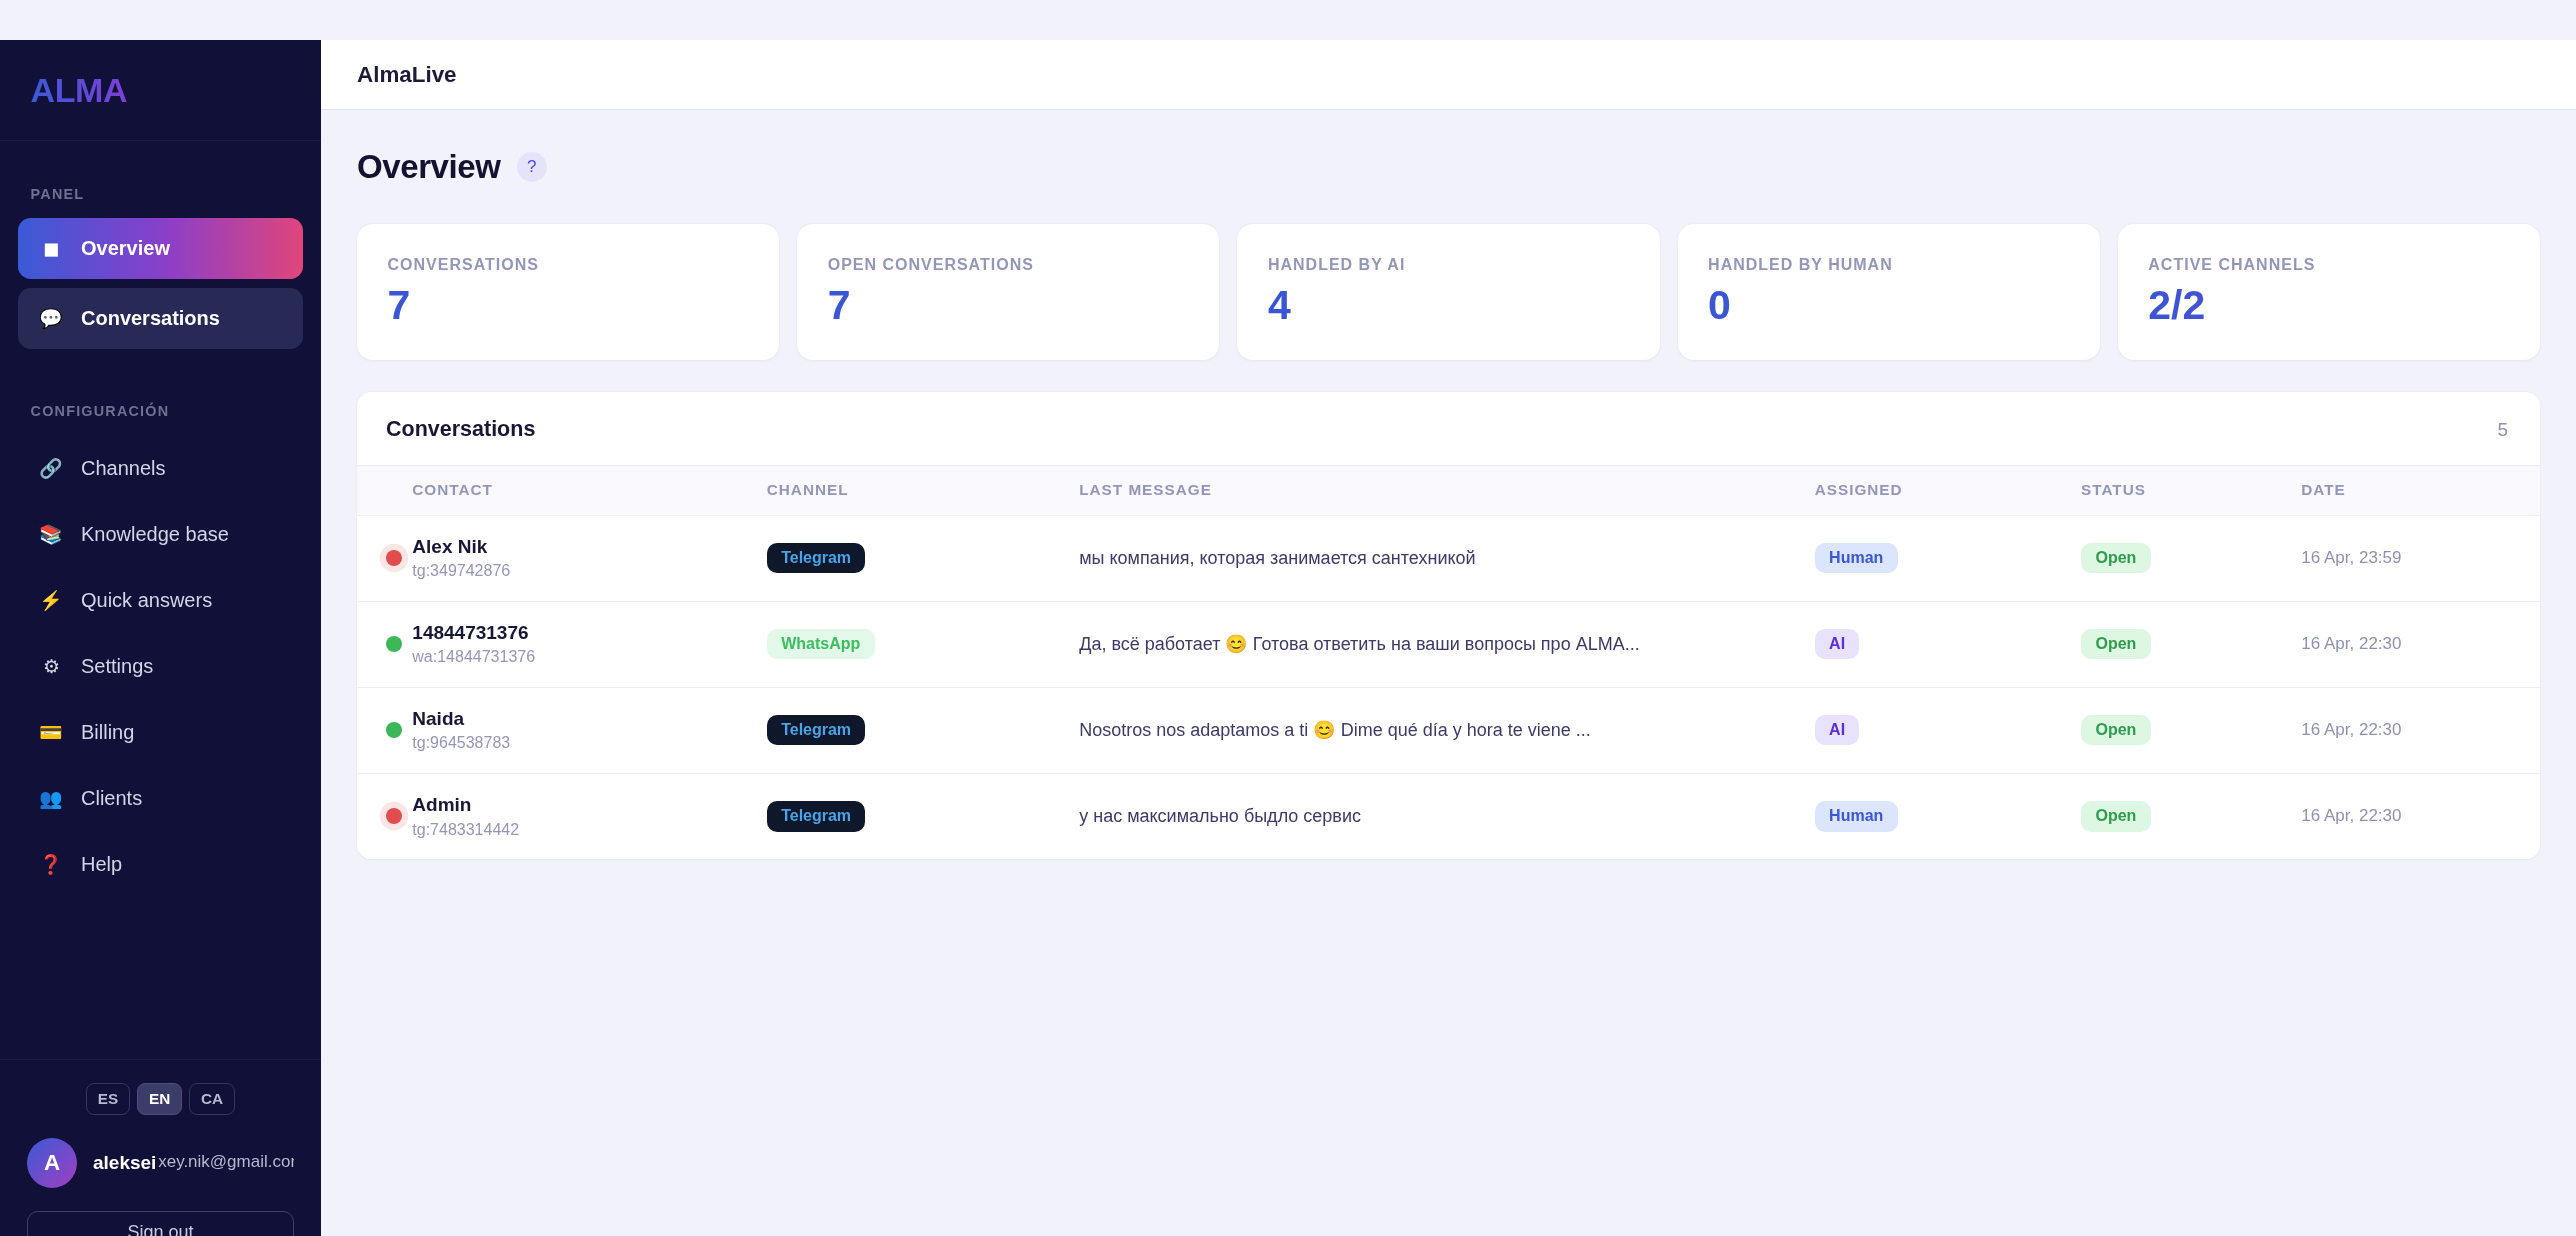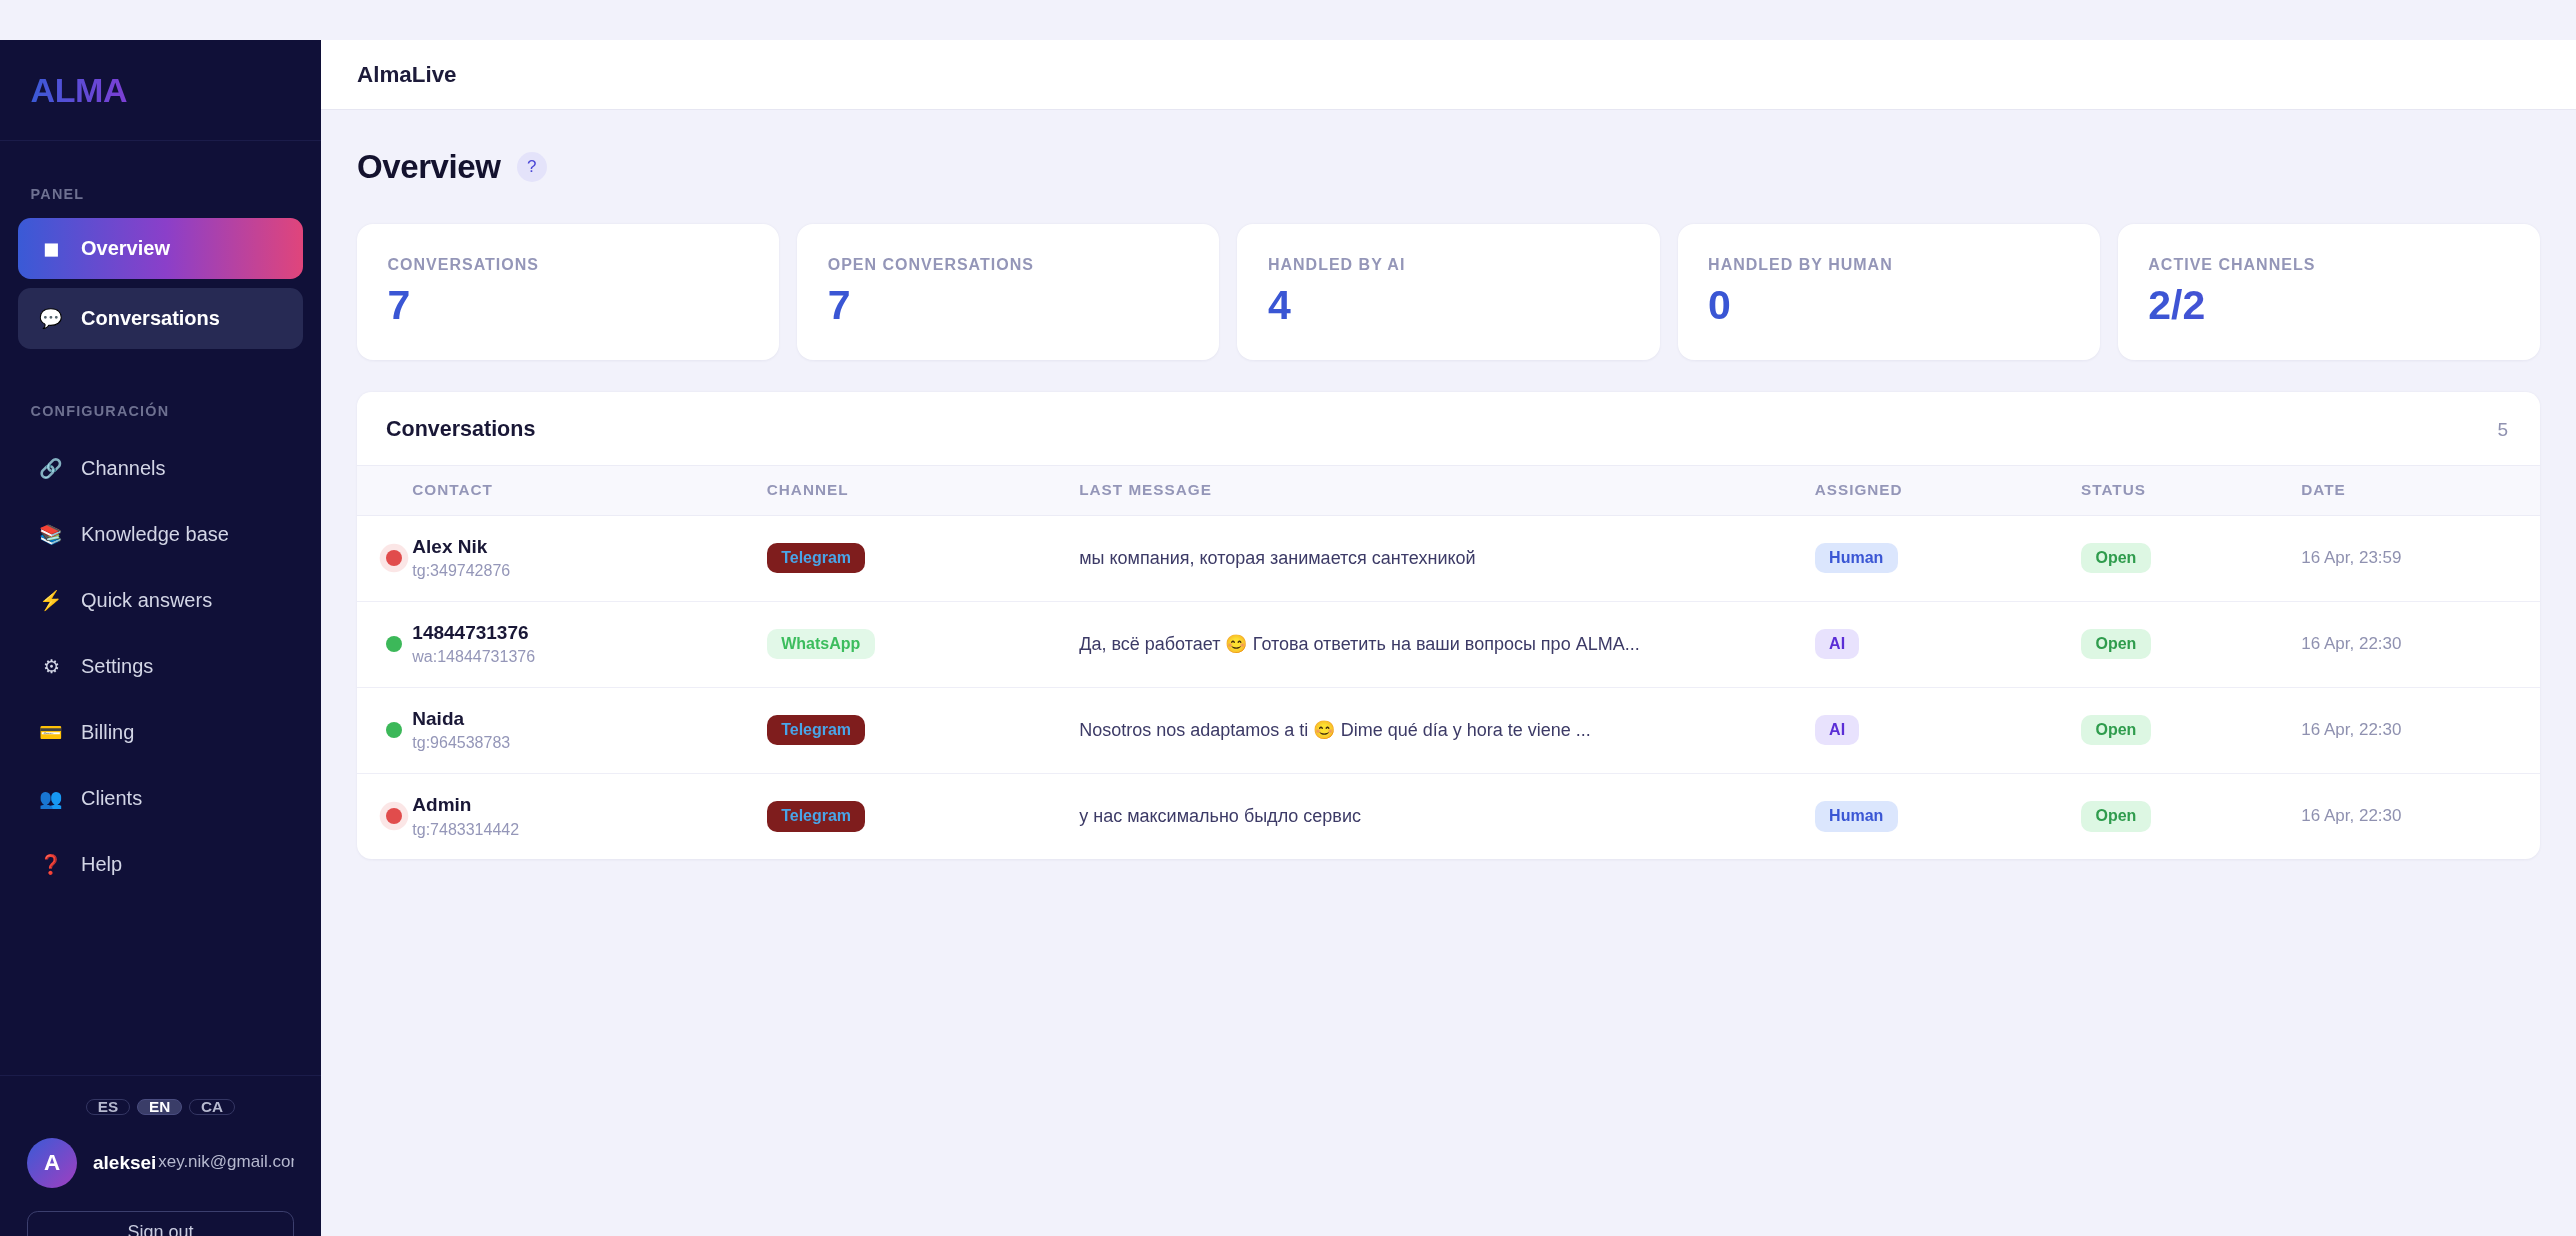--- a/index.html
+++ b/index.html
@@ -48,21 +48,21 @@
   .nav-item.soft { background: #272a54; color: #ffffff; }
   .nav-ico { width: 27px; font-size: 19px; text-align: center; line-height: 1; }
   .nav-item.plain { font-weight: normal; color: #d3d6e6; font-size: 20px; height: 66px; margin-bottom: 0; }
 
   .sidebar-bottom {
     margin-top: auto; padding: 0 27px 23px 27px;
     border-top: 0.9px solid #1b1c4a; padding-top: 23px;
   }
   .lang-row { display: flex; gap: 7.2px; justify-content: center; margin-bottom: 23px; }
   .lang-btn {
-    min-width: 43px; height: 16px; padding: 0 10.8px;
+    min-width: 43px; height: 32px; padding: 0 10.8px;
     border: 0.9px solid #343663; border-radius: 8px;
     background: transparent; color: #b6b9cf;
     font-size: 15.3px; font-weight: bold;
     display: flex; align-items: center; justify-content: center; cursor: pointer;
   }
   .lang-btn.active { background: #3a3d६8; background: #3a3d68; color: #ffffff; border-color: #4a4d80; }
   .user-row { display: flex; align-items: center; gap: 16px; margin-bottom: 23px; }
   .avatar {
     width: 50px; height: 50px; flex: 0 0 50px; border-radius: 50%;
     background: linear-gradient(135deg, #3a5ad6 0%, #a03fc0 100%);
@@ -145,21 +145,21 @@
   .dot { width: 16px; height: 16px; border-radius: 50%; display: block; }
   .dot.red   { background: #e14c4c; box-shadow: 0 0 0 6.3px rgba(225,76,76,.14); }
   .dot.green { background: #3cb859; }
   .dot.amber { background: #e0a21a; box-shadow: 0 0 0 6.3px rgba(224,162,26,.17); }
   .contact-name { font-size: 19px; font-weight: bold; color: #191736; margin-bottom: 4.5px; }
   .contact-sub { font-size: 16px; color: #9496b8; }
   .chip {
     display: inline-block; padding: 6.3px 14.4px; border-radius: 10px;
     font-size: 16px; font-weight: bold;
   }
-  .chip.telegram { background: #7f1d1d; color: #49a5e8; }
+  .chip.telegram { background: #0f172a; color: #49a5e8; }
   .chip.whatsapp { background: #e2f8e8; color: #3cbd5e; }
   .chip.human    { background: #dbe6fd; color: #3a56d4; }
   .chip.ai       { background: #e8e2fd; color: #5b2ed6; }
   .chip.open     { background: #ddf7e3; color: #2f9c4d; }
   .msg { font-size: 18px; color: #3c3a66; white-space: nowrap; overflow: hidden; text-overflow: ellipsis; padding-right: 27px; }
   .date { font-size: 17px; color: #8f91b0; }
 </style>
 </head>
 <body>
 

